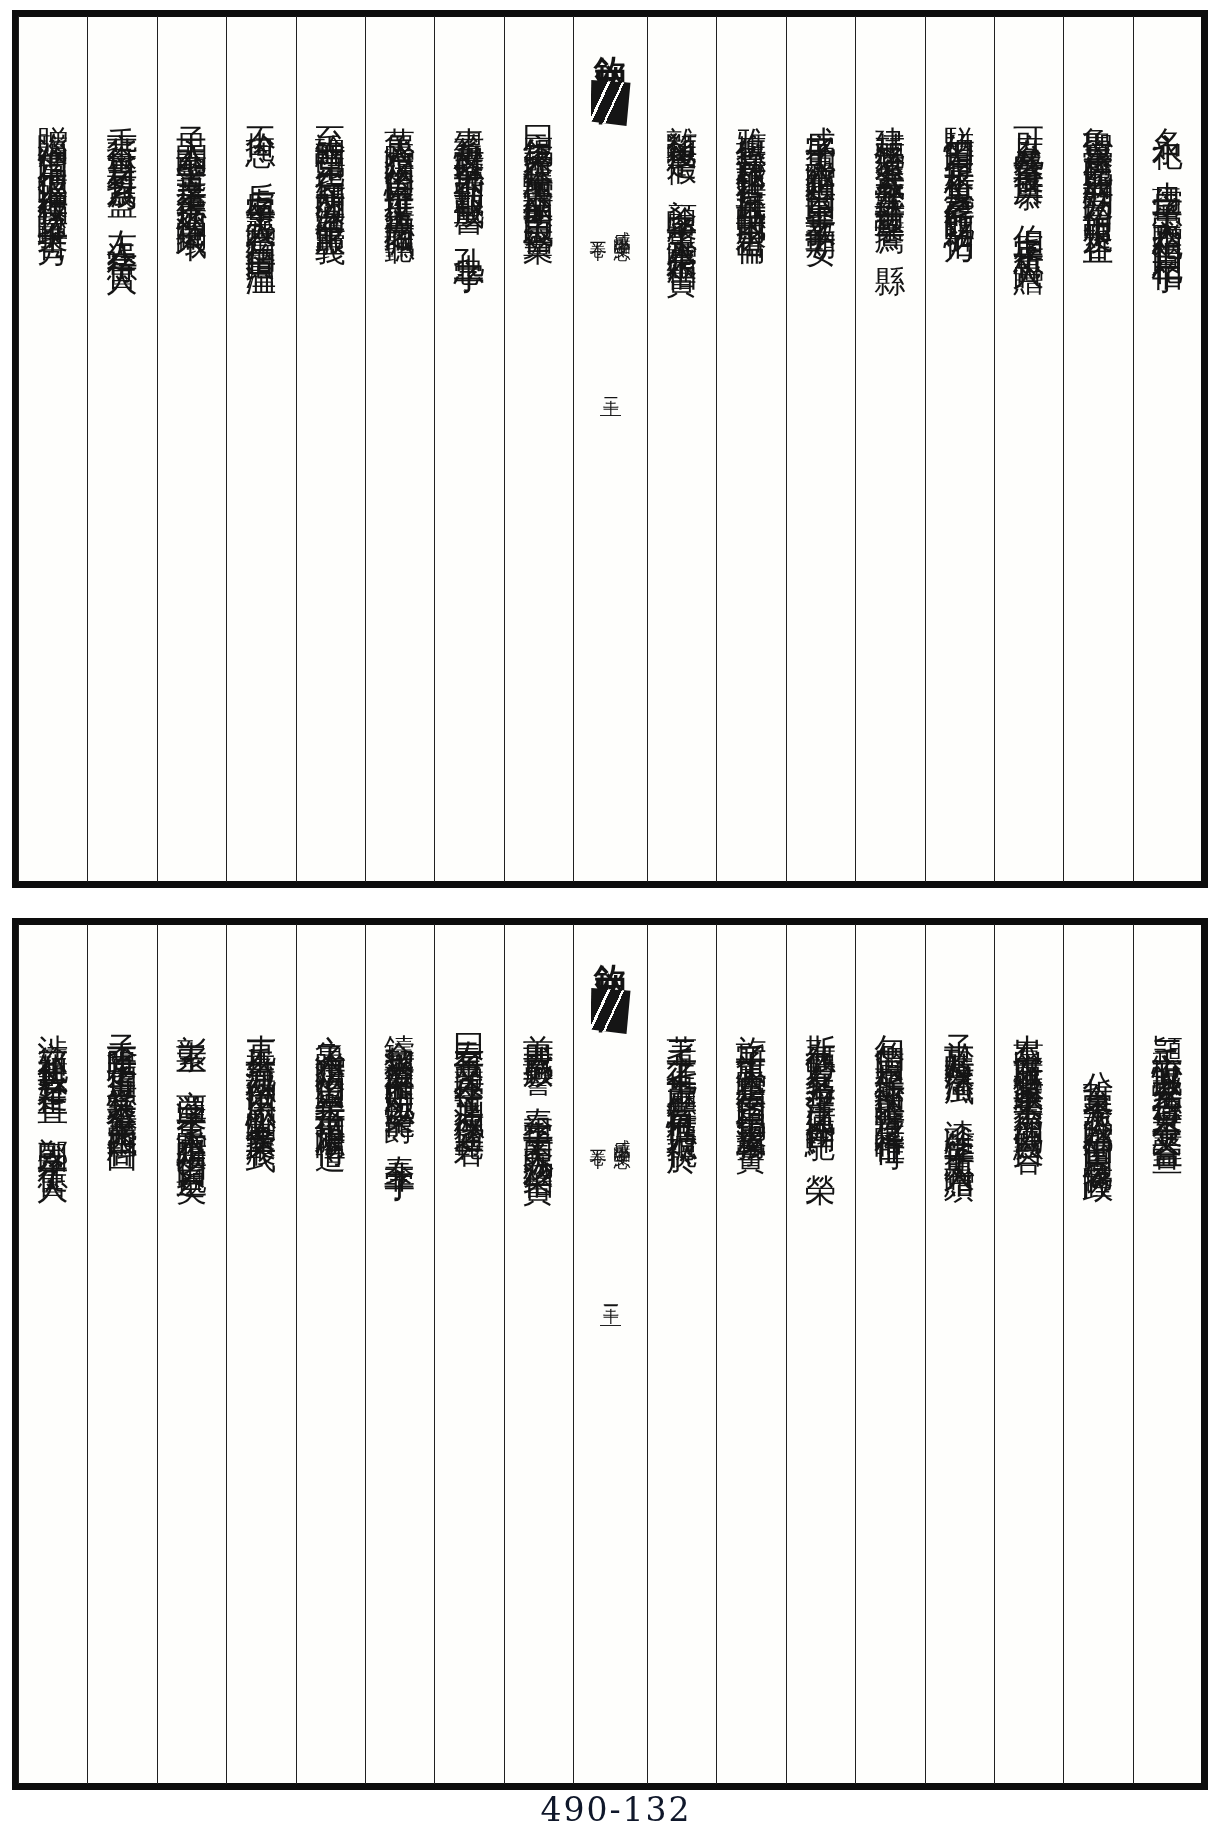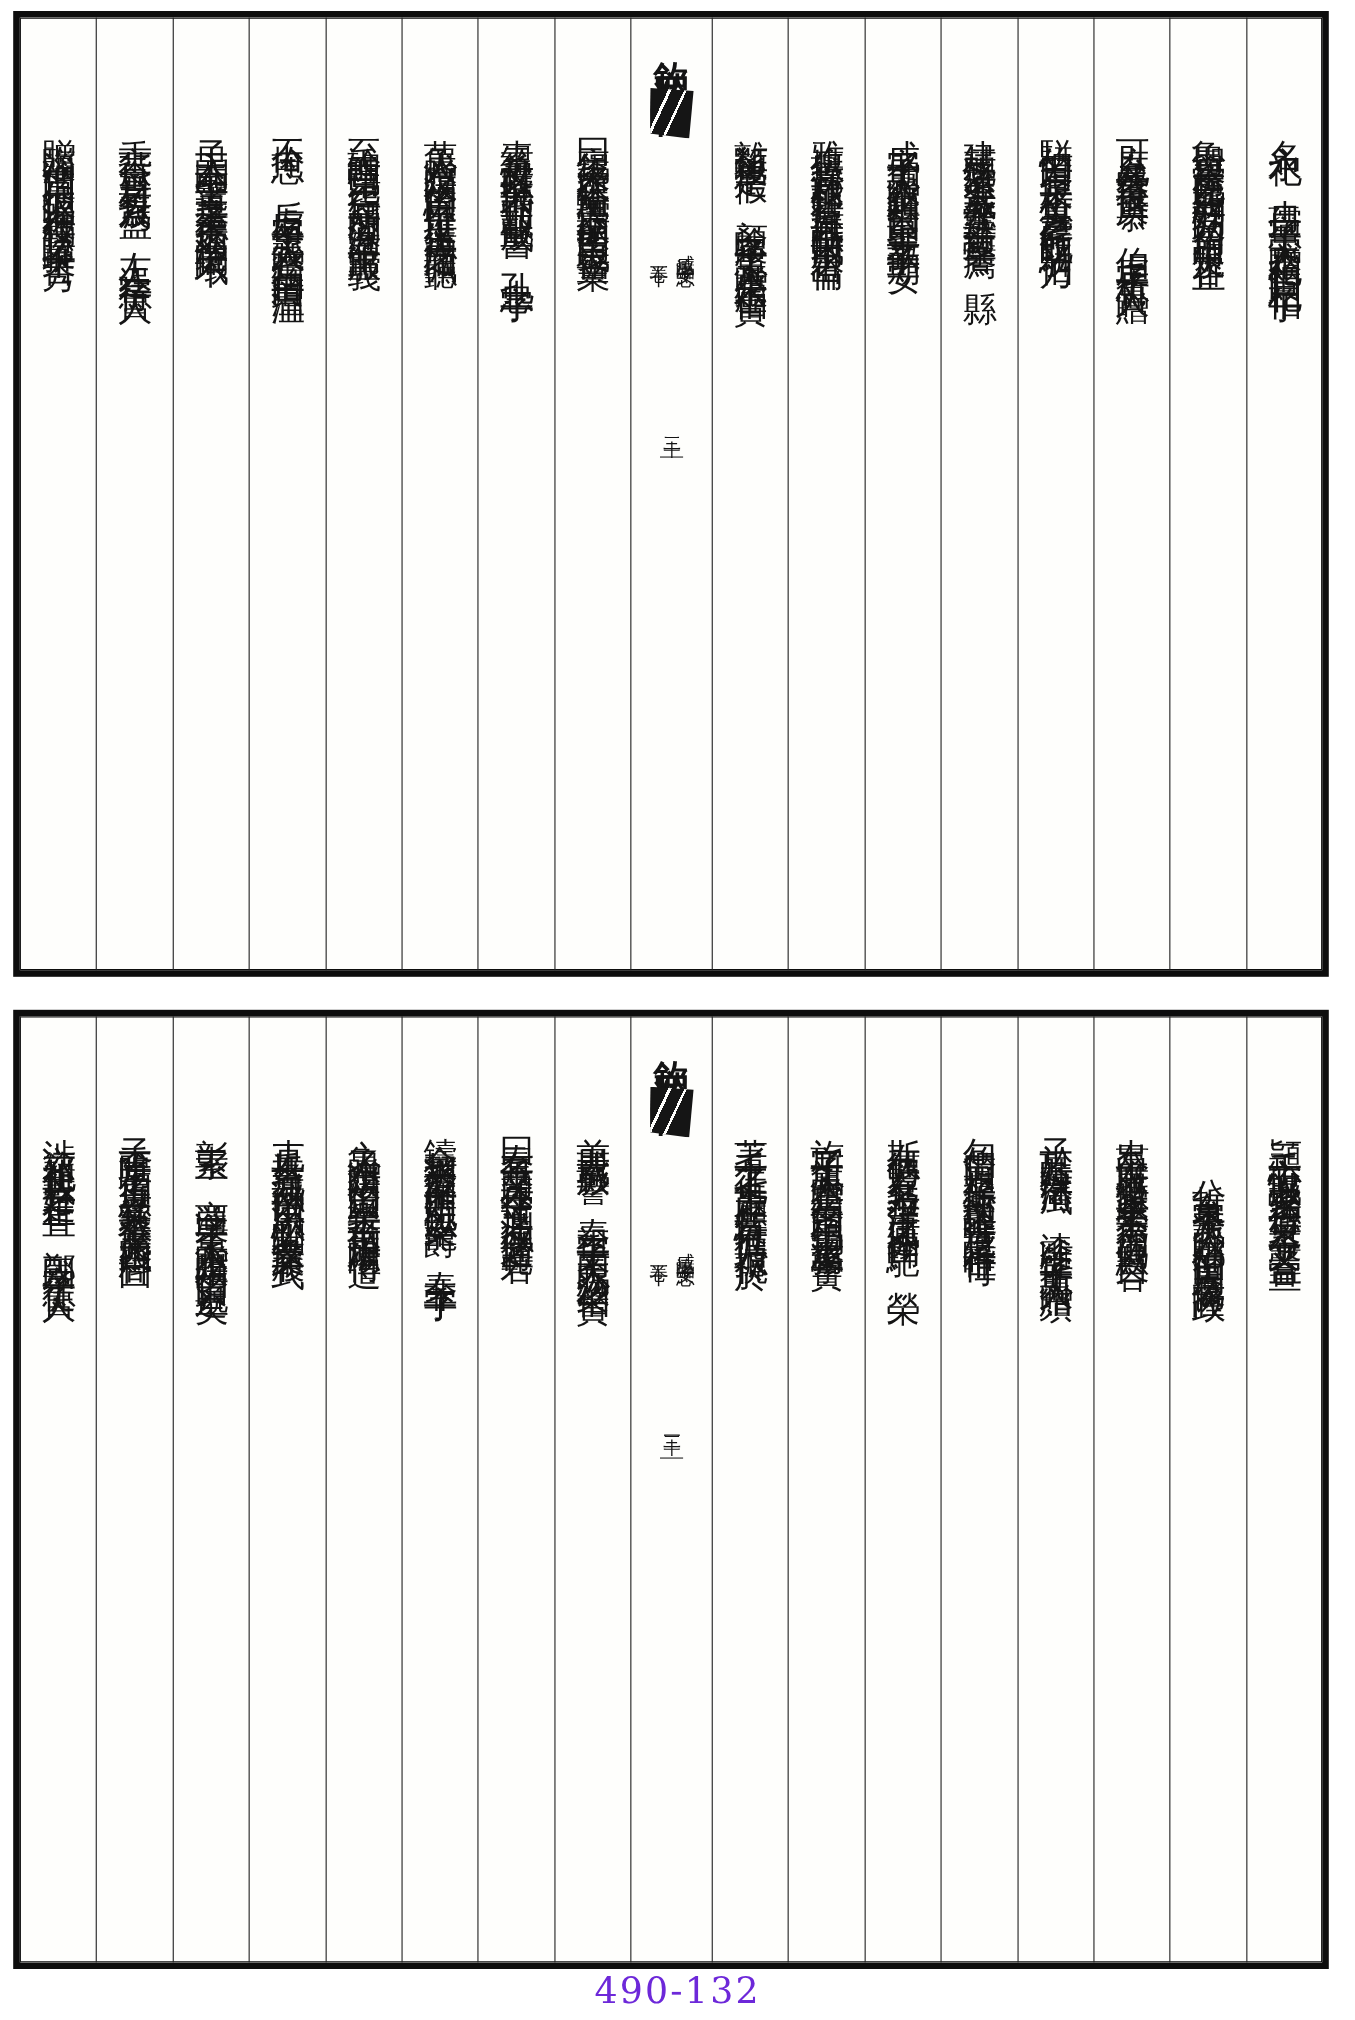--- a/index.html
+++ b/index.html
@@ -91,21 +91,21 @@
     border-bottom:1px solid #202020;
     padding-bottom:26px;
   }
   .catalog-number{
     position:absolute;
     top:1790px;left:0;width:1232px;
     text-align:center;
     font-size:33px;
     letter-spacing:2px;
     font-family:"DejaVu Serif",serif;
-    color:#6d28d9;
+    color:#0f172a;
   }
 </style>
 </head>
 <body>
 
 <div class="page-frame" id="block-top">
   <div class="text-col">
       <span class="coltext">名永祀　冉孺字子魯宋人贈杞伯賛曰杞伯子</span>
     </div>
   <div class="text-col">

